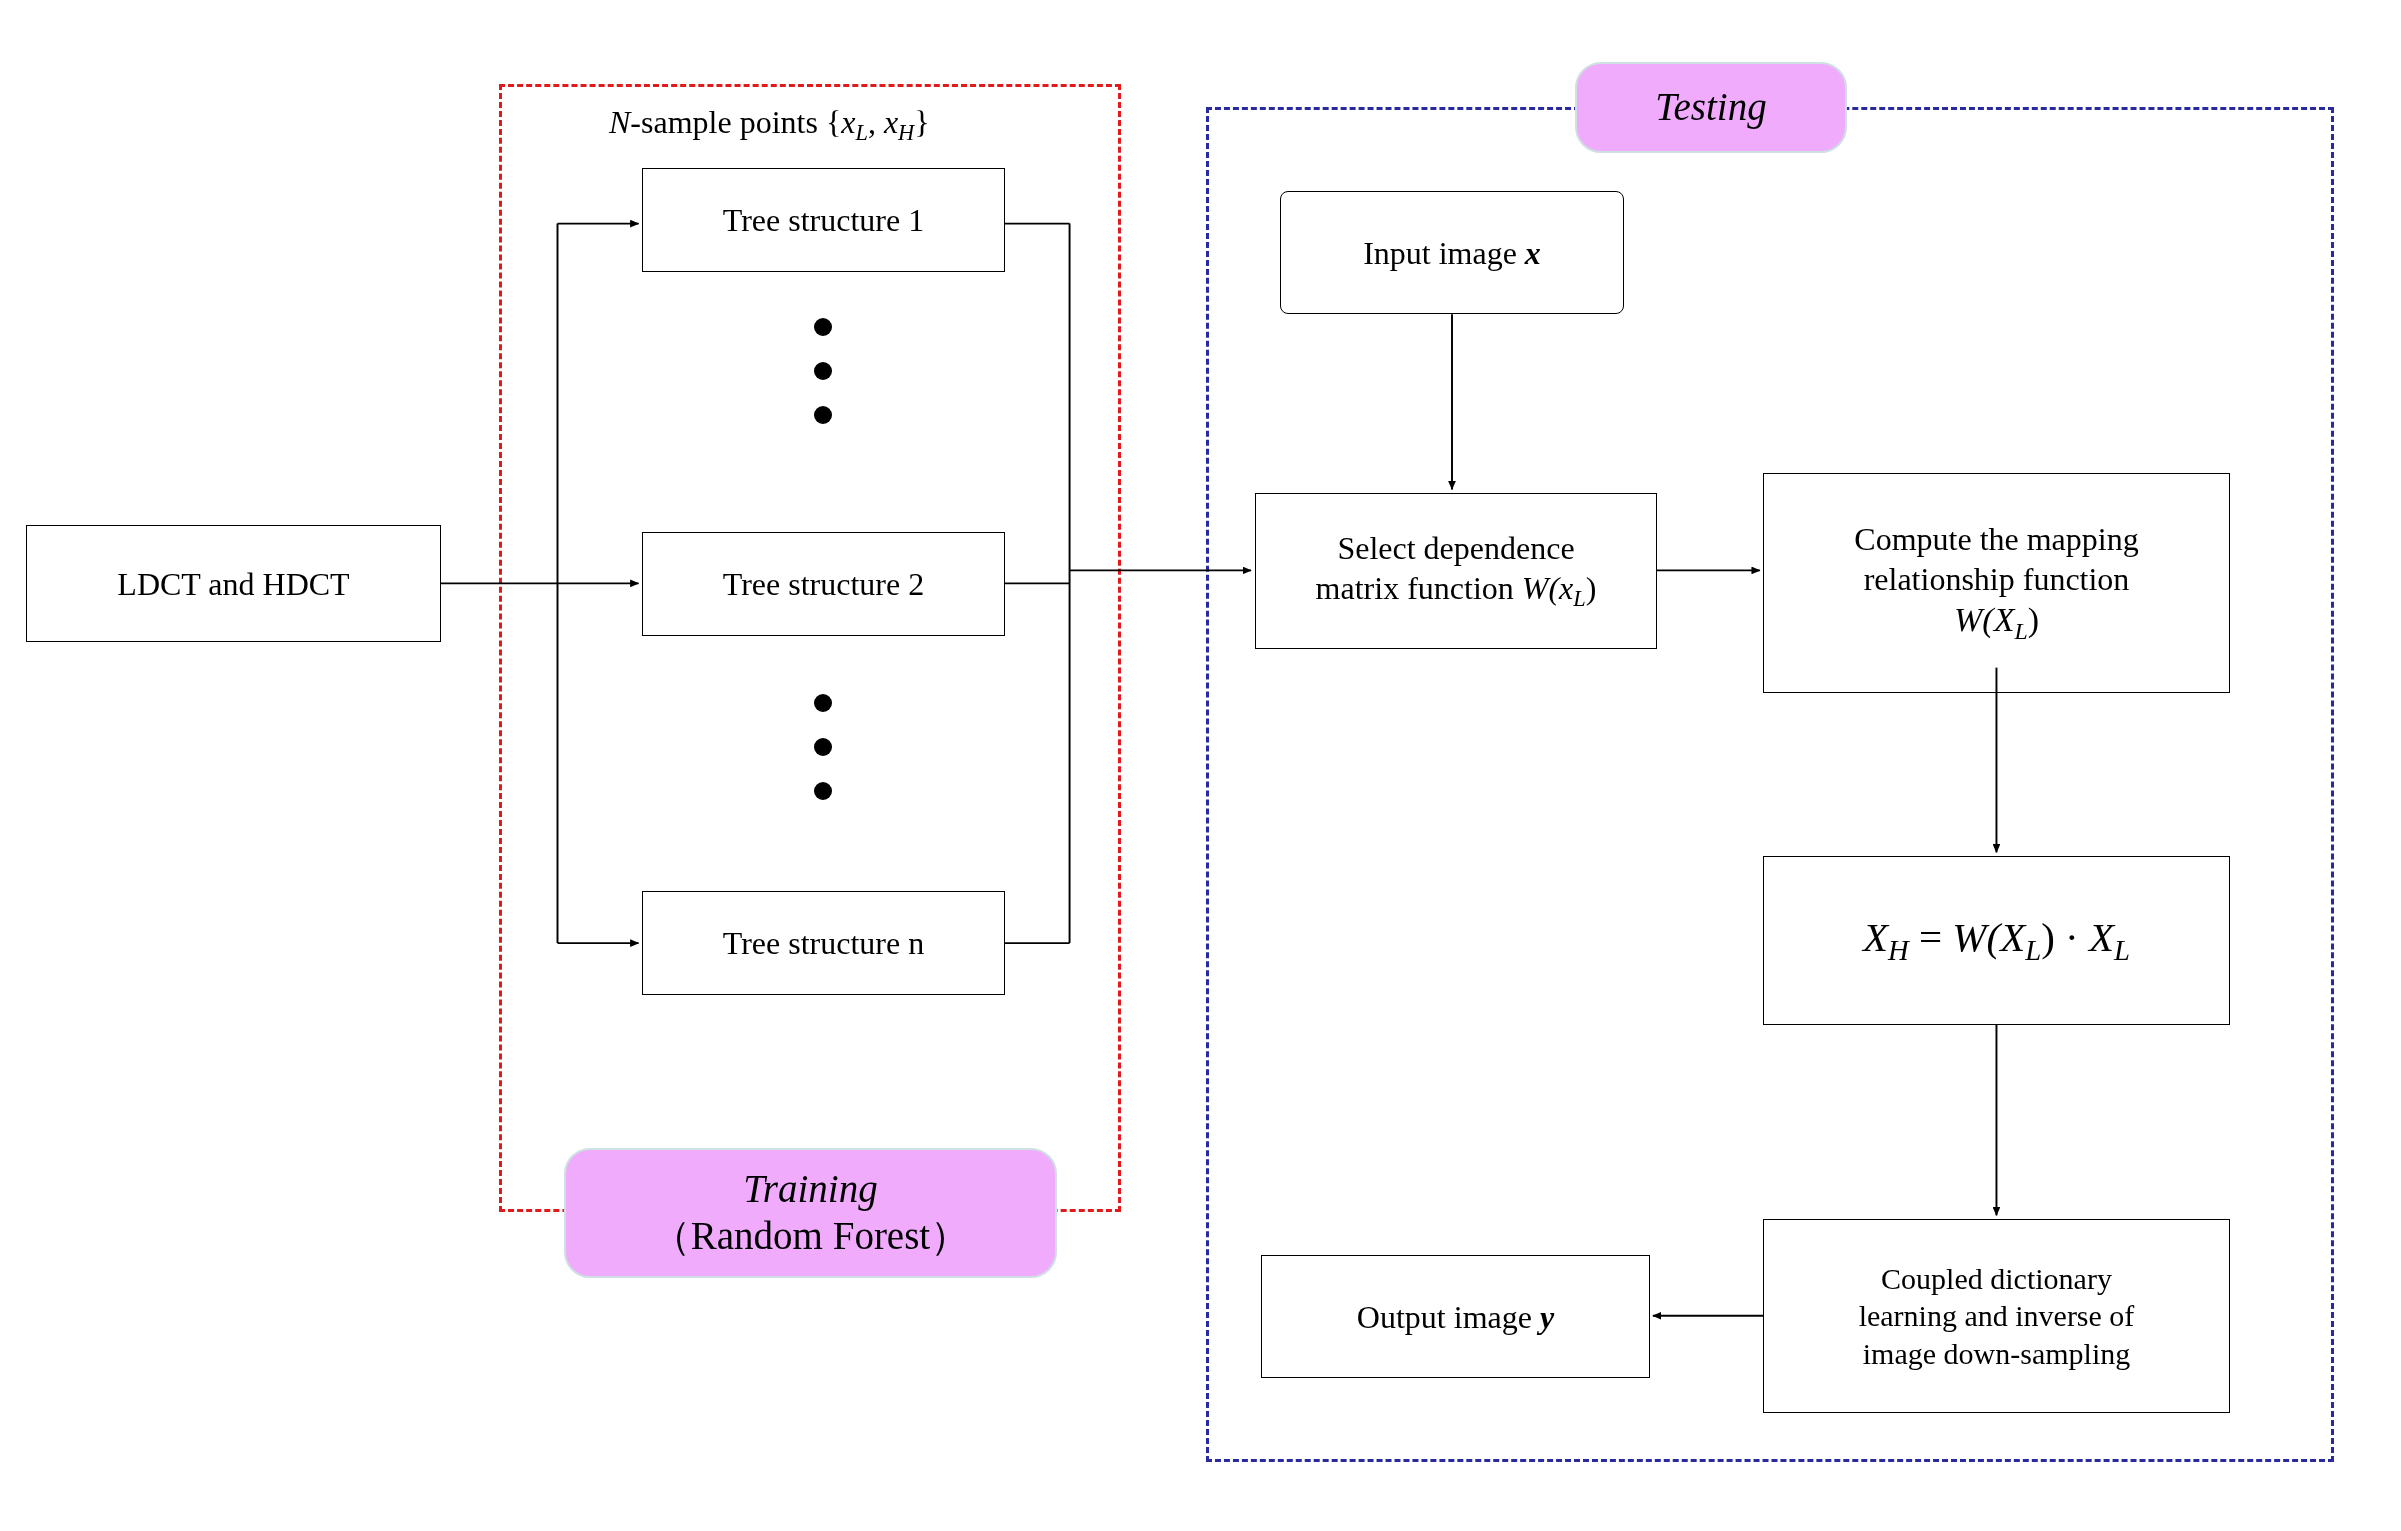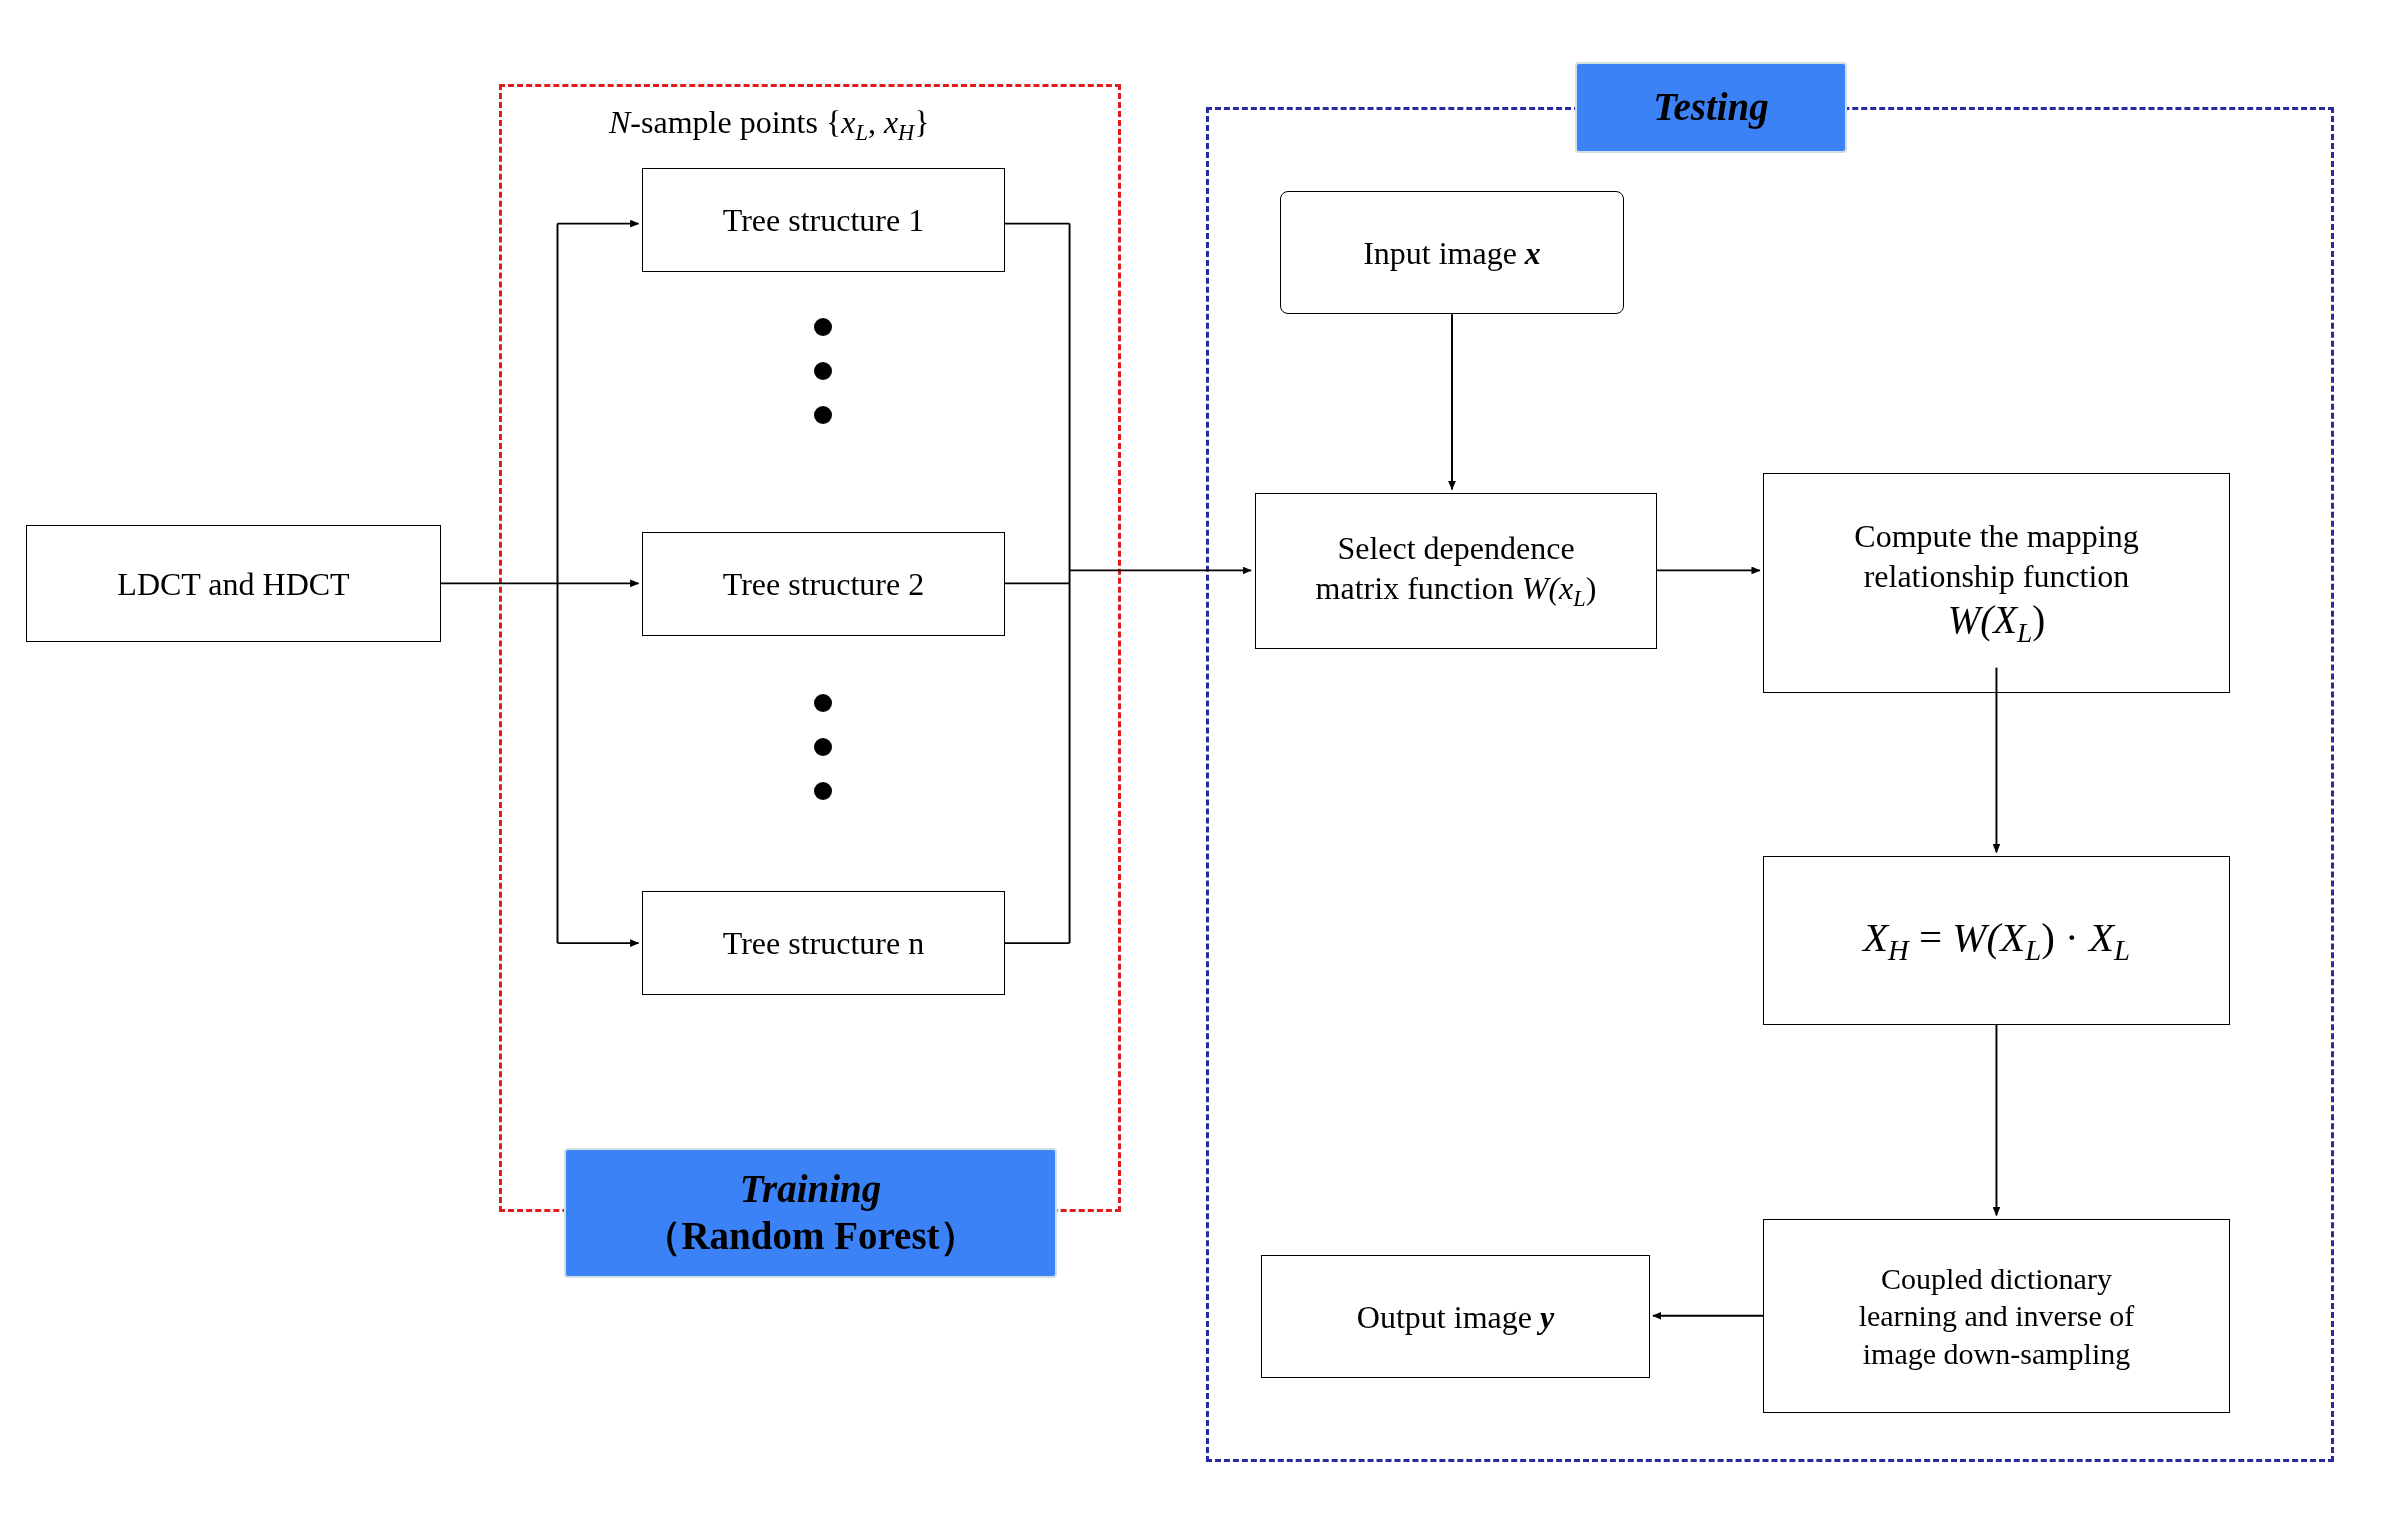--- a/index.html
+++ b/index.html
@@ -30,27 +30,27 @@
     background: transparent;
   }
   .dashed-blue {
     position: absolute;
     border: 3.9px dashed #2a2aa0;
     background: transparent;
   }
   .label-badge {
     position: absolute;
     border: 2.6px solid #cfe0e3;
-    border-radius: 4px;
-    background: #3b82f6;
+    border-radius: 26px;
+    background: #f0abfc;
     display: flex;
     align-items: center;
     justify-content: center;
     font-style: italic;
-    font-weight: bold;
+    font-weight: normal;
     font-size: 39px;
     padding: 6.5px 26px;
     line-height: 1.2;
     text-align: center;
   }
   .label-badge .nonitalic { font-style: normal; }
   .free-text {
     position: absolute;
     font-size: 32px;
     background: transparent;
@@ -140,21 +140,21 @@
   <span>
     <span>Select dependence</span><br>
     <span>matrix function  </span><span class="mathvar">W(x</span><span class="sub">L</span><span>)</span>
   </span>
 </div>
 
 <div class="box" style="left:1763px; top:473px; width:467px; height:220px;">
   <span>
     <span>Compute the mapping</span><br>
     <span>relationship function</span><br>
-    <span style="font-size:39px;"><span class="mathvar">W(X</span><span class="sub">L</span><span>)</span></span>
+    <span style="font-size:34px;"><span class="mathvar">W(X</span><span class="sub">L</span><span>)</span></span>
   </span>
 </div>
 
 <div class="box" style="left:1763px; top:856px; width:467px; height:169px; font-size:41px;">
   <span>
     <span class="mathvar">X</span><span class="sub">H</span><span> = </span><span class="mathvar">W(X</span><span class="sub">L</span><span>)</span><span> · </span><span class="mathvar">X</span><span class="sub">L</span>
   </span>
 </div>
 
 <div class="box" style="left:1763px; top:1219px; width:467px; height:194px; font-size:30px;">

